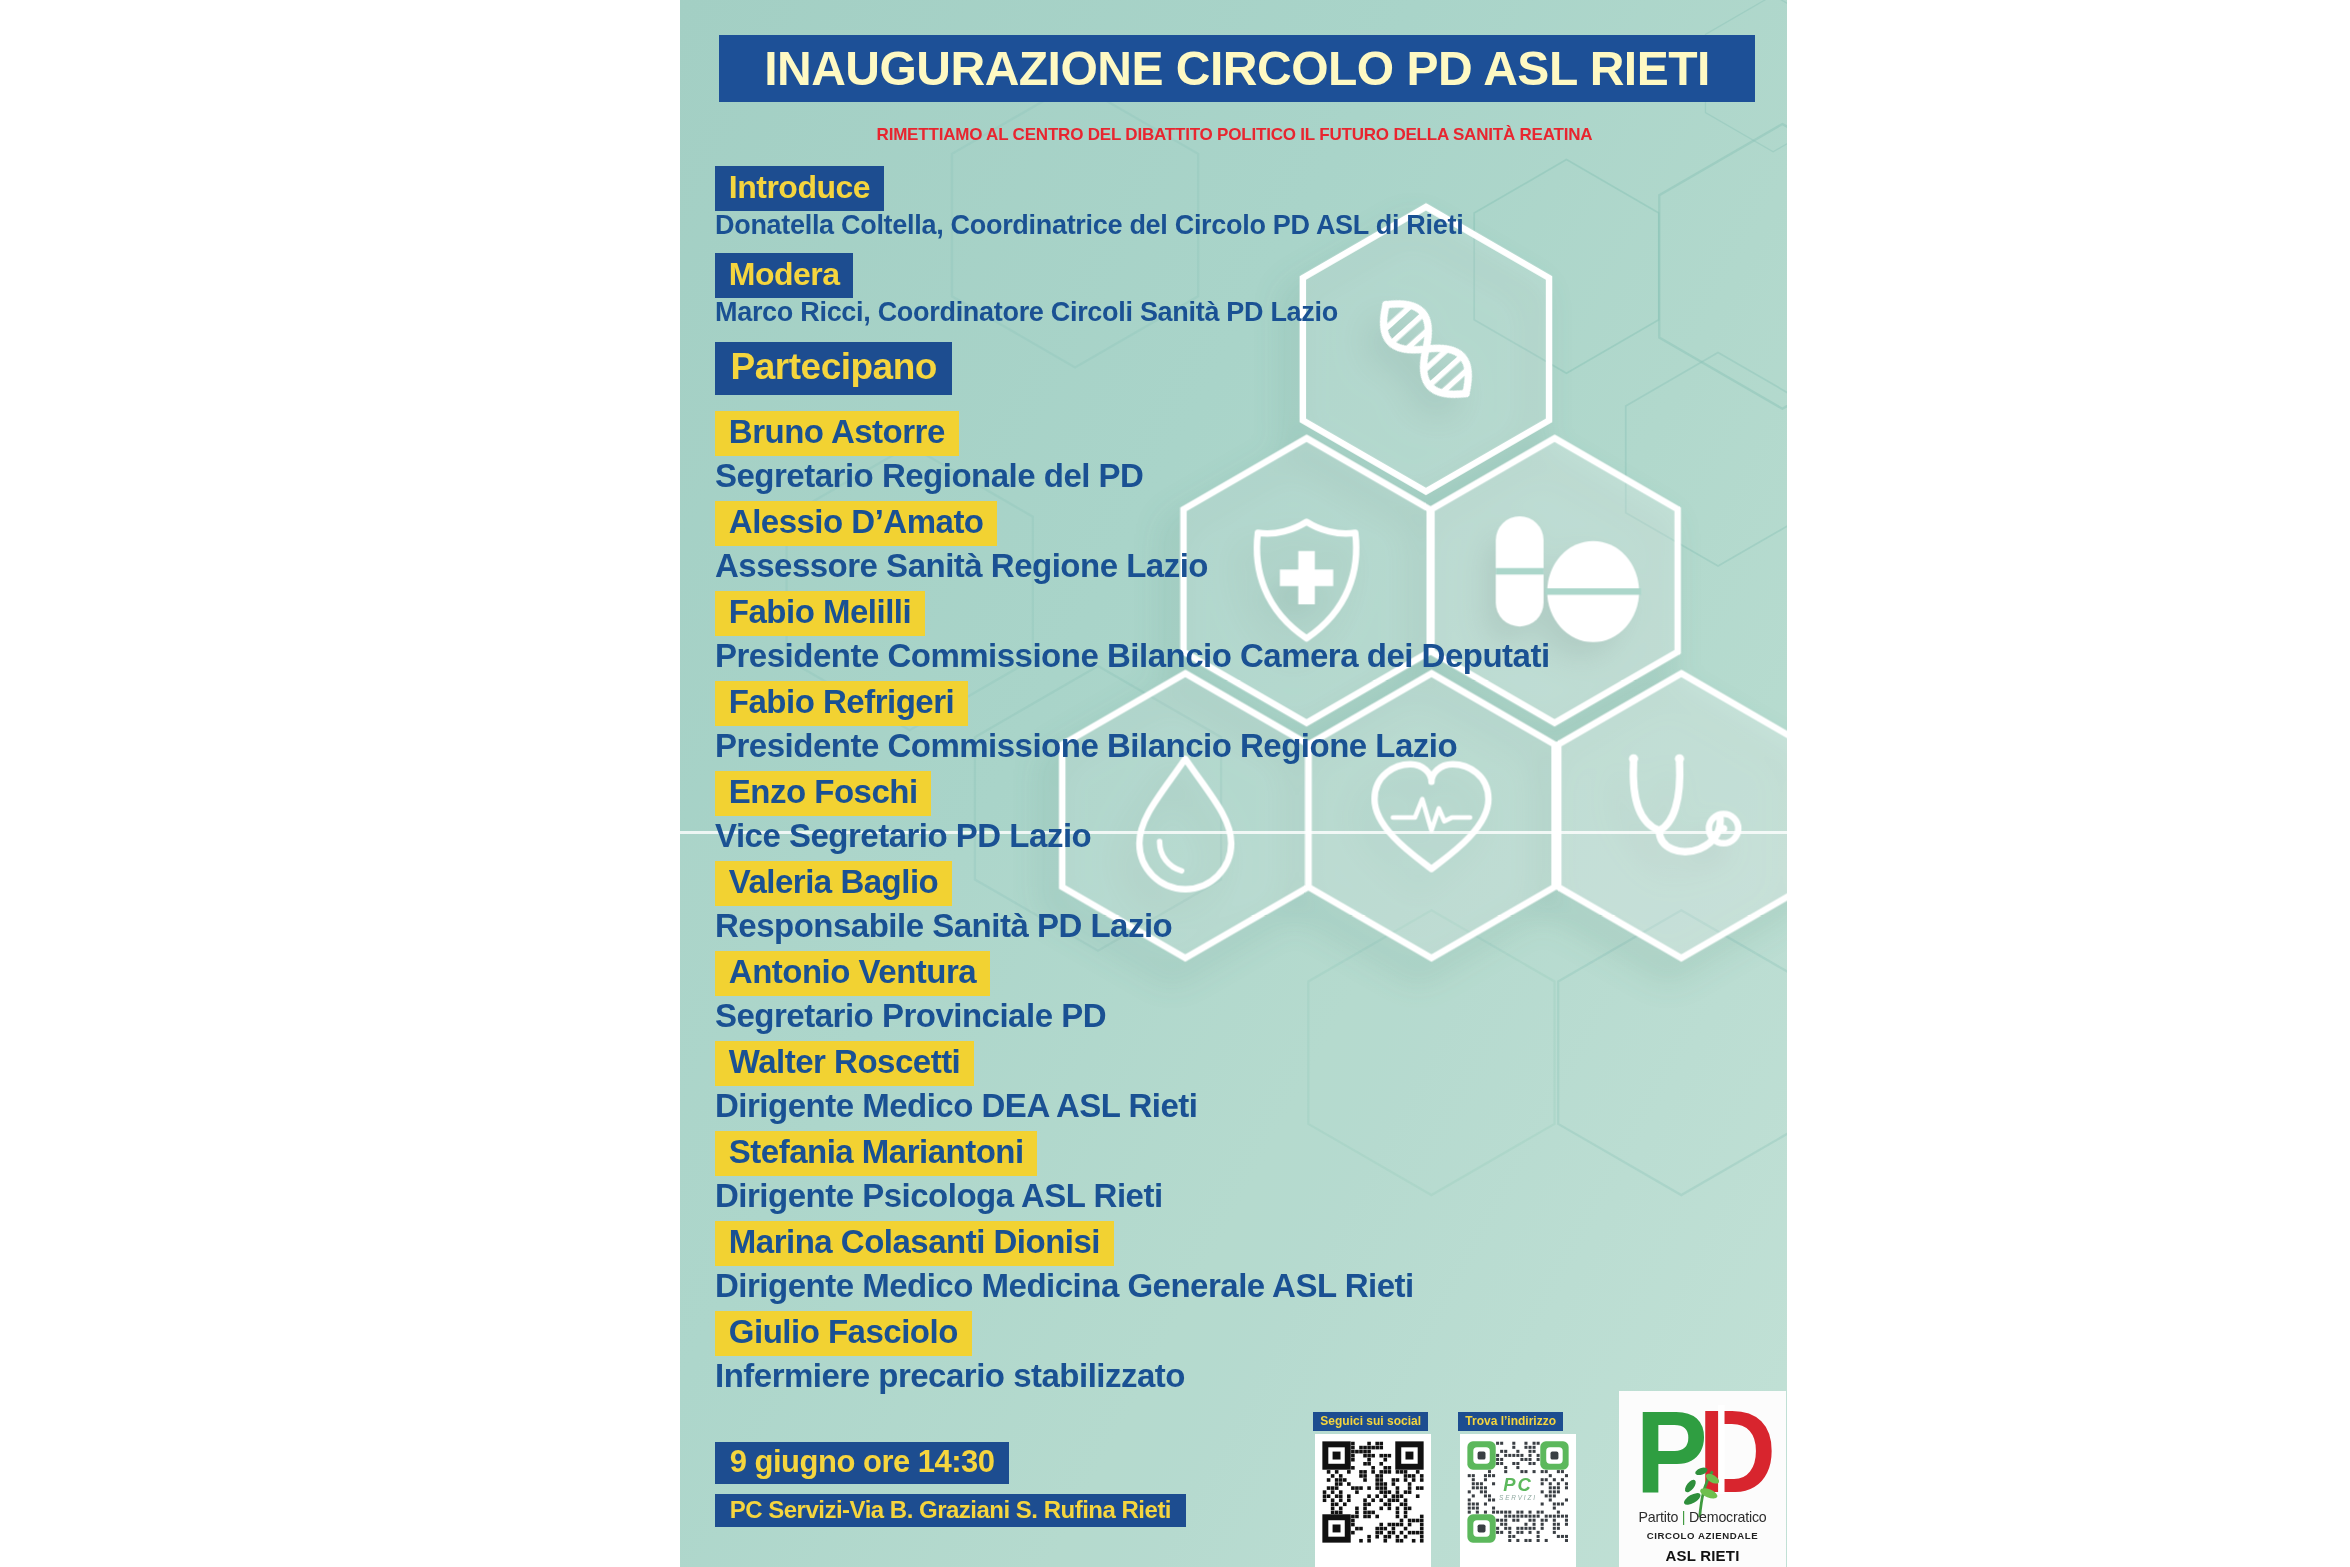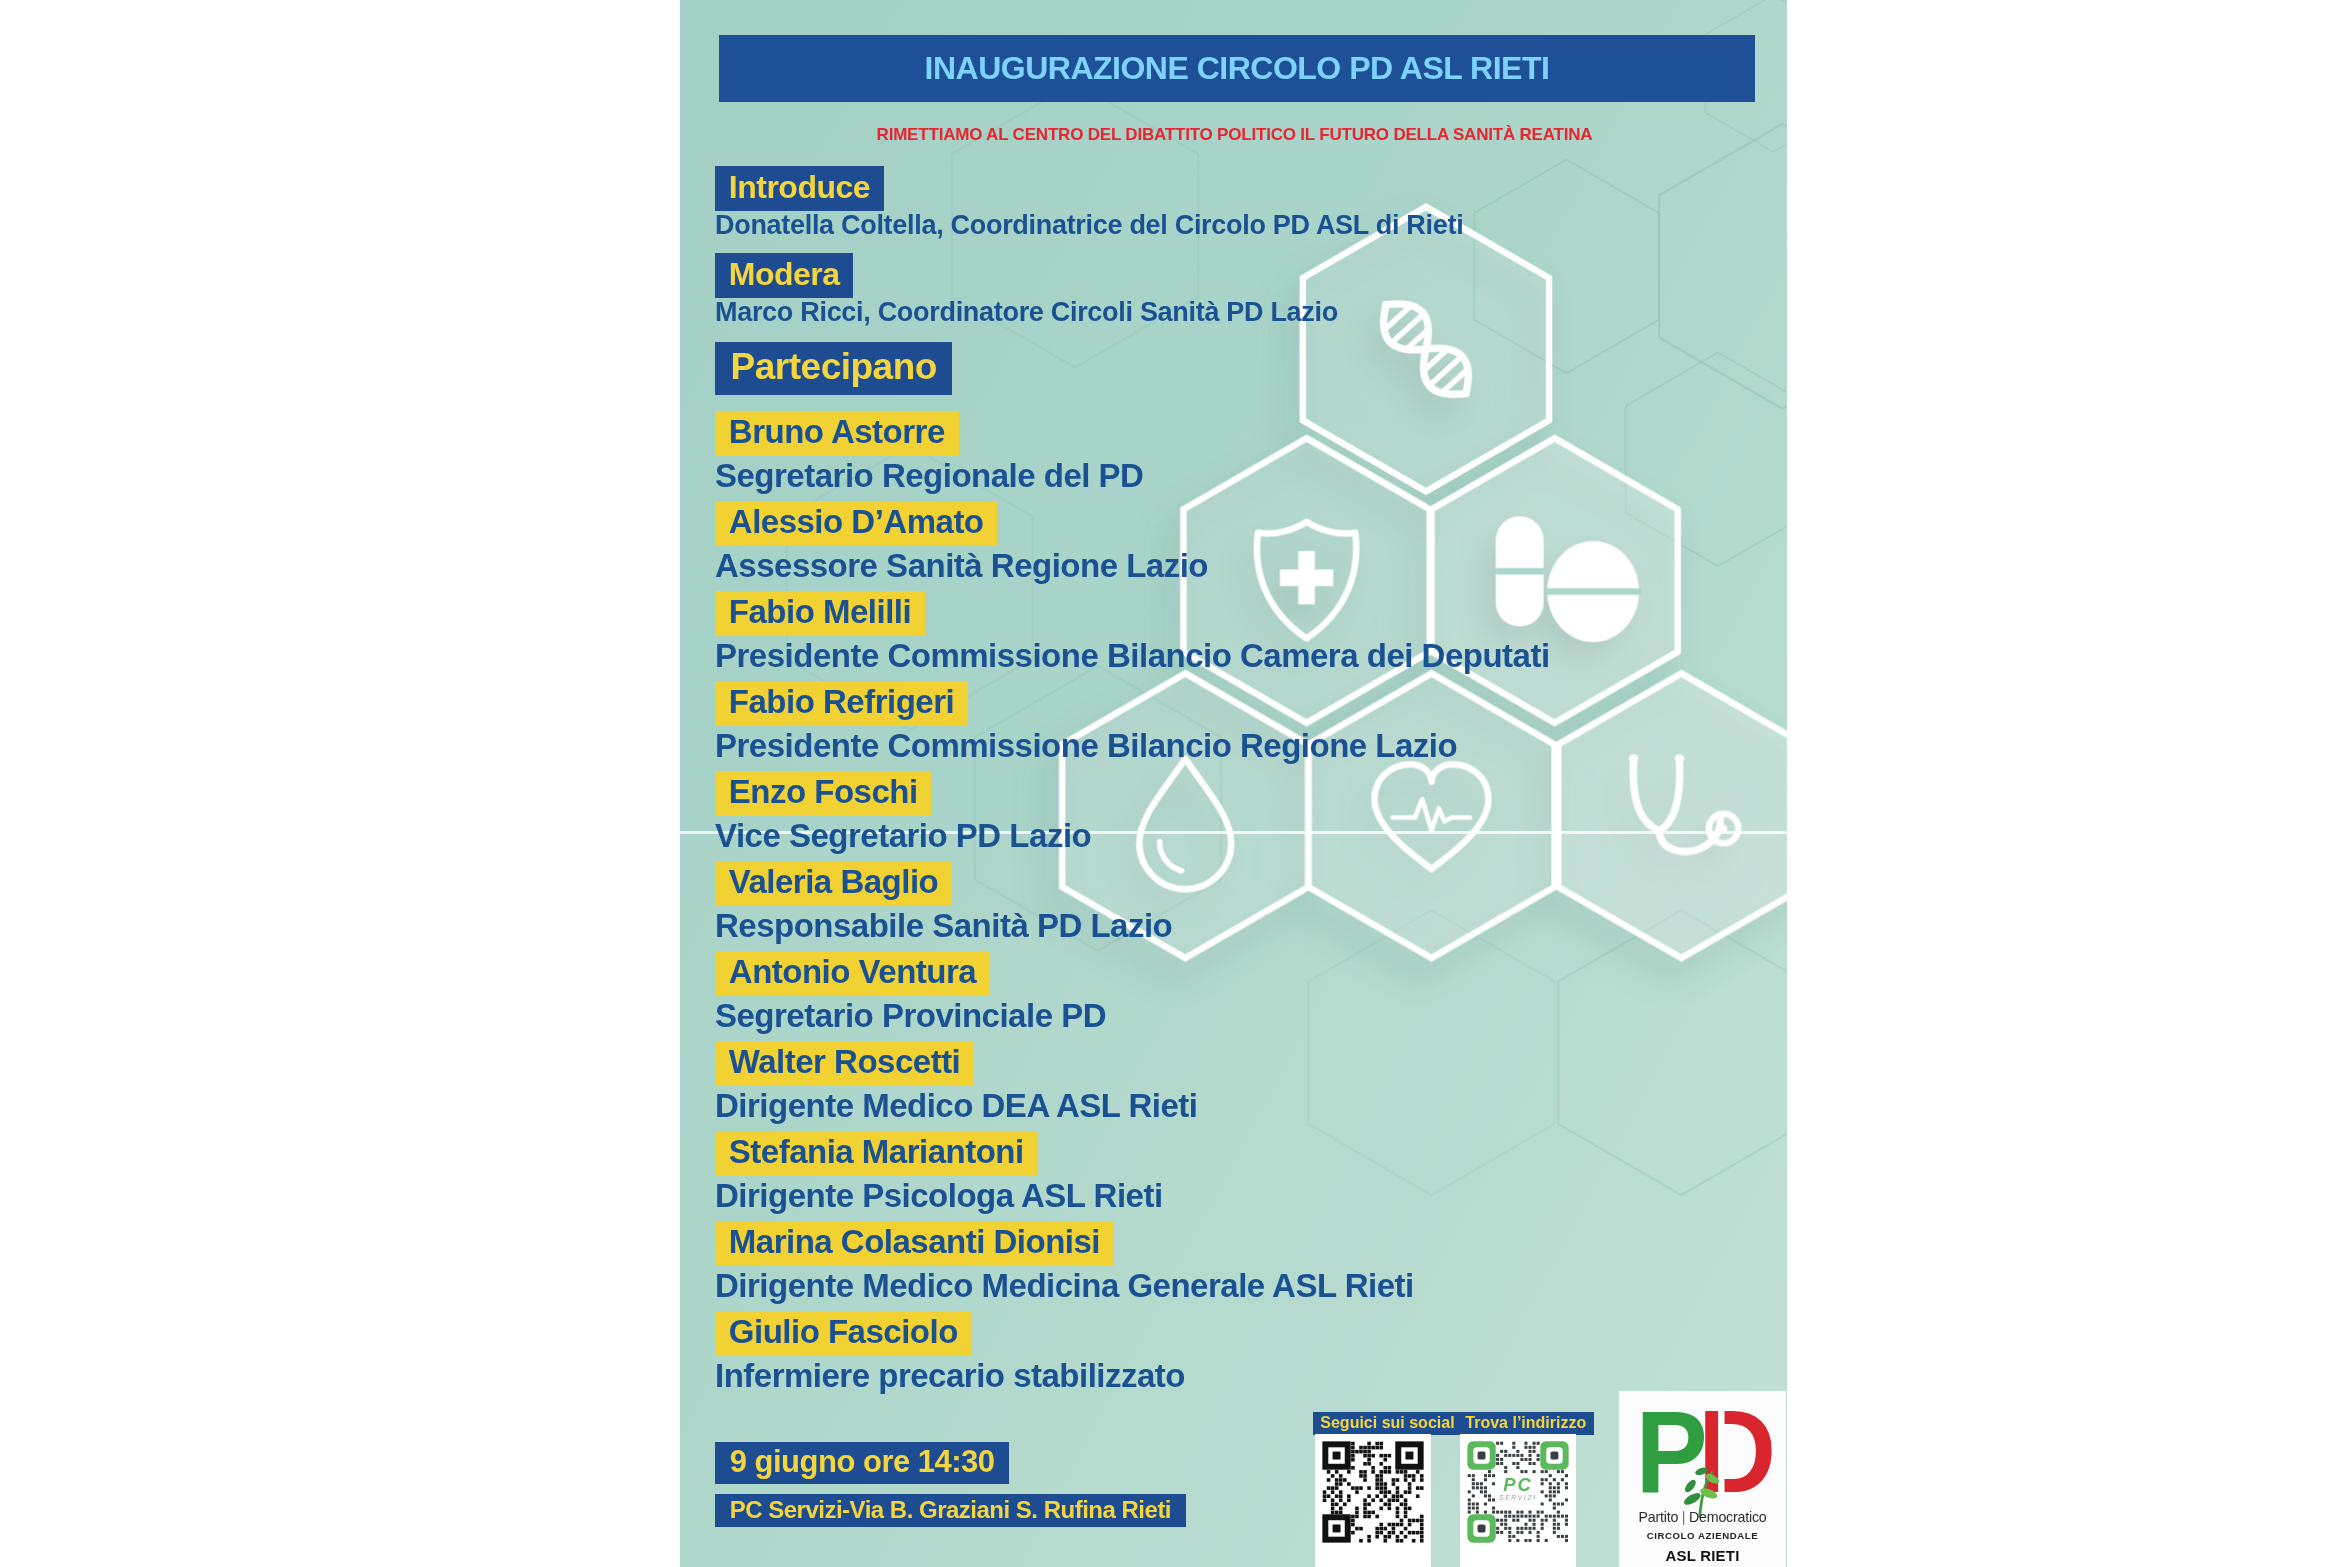--- a/index.html
+++ b/index.html
@@ -7,21 +7,21 @@
        font-family:"Liberation Sans", sans-serif;}
   .poster{position:absolute;left:680px;top:0;width:1107px;height:1568px;overflow:hidden;
           background:linear-gradient(118deg,#a3cfc4 0%,#a9d4c9 38%,#b1d8cc 62%,#bfe0d4 100%);}
   .bg-svg{position:absolute;left:0;top:0;z-index:0;}
   .seam{position:absolute;left:0;top:831px;width:100%;height:2.8px;background:#ffffff;opacity:.8;z-index:2;}
   .below-seam{position:absolute;left:0;top:834px;width:100%;height:734px;background:rgba(255,255,255,.05);z-index:1;}
   .content{position:absolute;left:0;top:0;width:100%;height:100%;z-index:3;}
 
   .title-bar{position:absolute;left:39px;top:35px;width:1036px;height:67px;background:#1d5097;
              display:flex;align-items:center;justify-content:center;}
-  .title-bar span{color:#7dd3fc;font-weight:bold;font-size:32px;letter-spacing:-0.5px;white-space:nowrap;}
+  .title-bar span{color:#fef9c3;font-weight:bold;font-size:48px;letter-spacing:-0.5px;white-space:nowrap;}
   .subtitle{position:absolute;left:31px;top:125px;width:1047px;text-align:center;color:#e8252f;
             font-weight:bold;font-size:17px;letter-spacing:-0.2px;white-space:nowrap;}
 
   .blue-badge{position:absolute;left:35px;background:#1d4d90;color:#f5d53e;font-weight:bold;
               display:inline-block;padding:2.8px 13.8px 5.5px 13.8px;letter-spacing:-0.5px;white-space:nowrap;}
   .intro-label{top:166px;font-size:32px;}
   .modera-label{top:253px;font-size:32px;}
   .partecipano-label{top:342px;font-size:37px;padding:3.7px 15.6px 7.3px 15.6px;}
   .person-line{position:absolute;left:35px;color:#1a5193;font-weight:bold;font-size:27px;
                letter-spacing:-0.3px;white-space:nowrap;}
@@ -31,21 +31,21 @@
   .participants{position:absolute;left:35px;top:411px;width:1038px;}
   .participant{position:absolute;left:0;}
   .p-name{display:inline-block;background:#f2d232;color:#1a5193;font-weight:bold;font-size:33px;
           padding:1.8px 13.8px 5.5px 13.8px;letter-spacing:-0.5px;white-space:nowrap;}
   .p-role{position:absolute;left:0;top:46px;color:#1a5193;font-weight:bold;font-size:33px;
           letter-spacing:-0.5px;white-space:nowrap;}
 
   .date-badge{top:1442px;font-size:31px;padding:1.8px 14.7px 4.6px 14.7px;}
   .address-badge{top:1494px;font-size:24px;padding:1.8px 14.7px 3.7px 14.7px;}
 
-  .qr-label{position:absolute;background:#1d4d90;color:#f5d53e;font-weight:bold;font-size:16px;
+  .qr-label{position:absolute;background:#1d4d90;color:#f5d53e;font-weight:bold;font-size:12px;
             padding:1.8px 7.3px 2.8px 7.3px;top:1412px;white-space:nowrap;}
   .qr1-label{left:633px;}
   .qr2-label{left:778px;}
   .qr-box{position:absolute;top:1434px;width:116px;height:148px;background:#ffffff;font-style:italic;}
   .qr1-box{left:635px;}
   .qr2-box{left:780px;}
 
   .pd-panel{position:absolute;left:939px;top:1391px;width:167px;height:176px;background:#fcfcfc;
             text-align:center;}
   .pd-letters{position:absolute;left:0;top:1.8px;width:167px;height:112px;}

